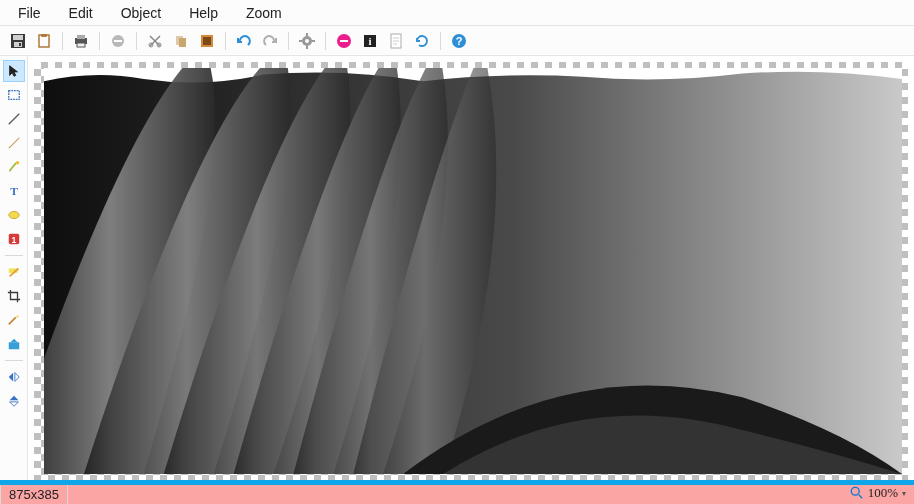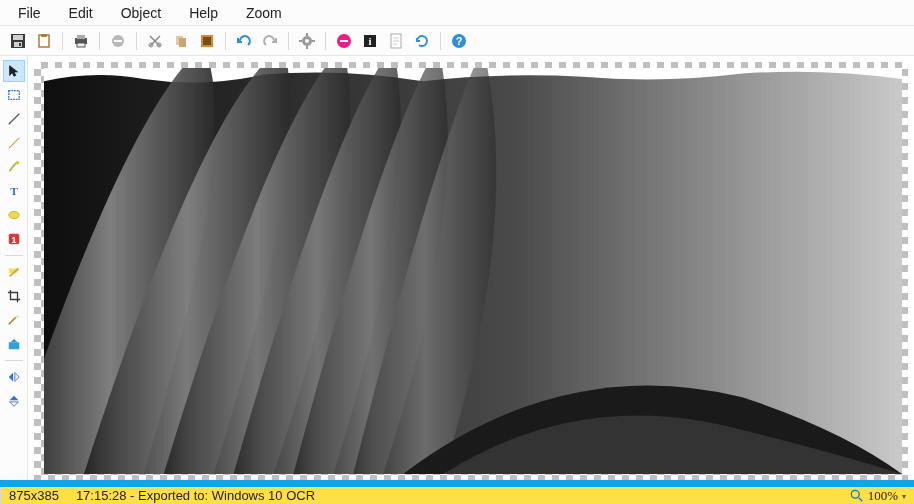--- a/index.html
+++ b/index.html
@@ -61,22 +61,22 @@
     margin: 6px 6px 0 6px;
   }
   .canvas-image {
     position:absolute; top:6px; left:10px; right:6px; bottom:6px;
     overflow: hidden;
   }
   .canvas-image svg { width:100%; height:100%; display:block;}
 
   
   .statusbar {
-    display: flex; align-items: flex-end; height: 24px;
-    background: #fde047; border-top: 7px solid #0ea5e9; font-size: 13px;
+    display: flex; align-items: flex-start; height: 24px;
+    background: #fca5a5; border-top: 5px solid #0ea5e9; font-size: 13px;
   }
   .status-cell {
     border-right: 1px solid #d8d8d8; padding: 2px 8px; height: 100%;
     display:flex; align-items:center;
   }
   .status-cell:first-child { border-left: 1px solid #d8d8d8; }
   .status-spacer { flex:1; }
   .zoom-box {
     display:flex; align-items:center; gap:4px; padding: 0 8px; font-family: Liberation Serif, serif;
   }
@@ -317,25 +317,20 @@
 
         <path d="M360 370 Q 520 260 700 300 Q 800 330 860 370 Z" fill="#1a1a1a"></path>
         <path d="M400 370 Q 540 290 700 330 Q 790 350 860 370 Z" fill="#333"></path>
       </svg>
     </div>
   </div>
 </div>
 
 <div class="statusbar">
   <div class="status-cell">875x385</div>
-  <div class="status-cell">
-    <span>17:15:28</span>
-    <span>&nbsp;-&nbsp;</span>
-    <span>Exported to: Windows 10 OCR</span>
-  </div>
   <div class="status-spacer"></div>
   <div class="zoom-box">
     <span class="zoom-icon">
       <svg width="14" height="14" viewBox="0 0 16 16">
           <circle cx="6" cy="6" r="4.5" fill="none" stroke="#0078d4" stroke-width="1.5"></circle>
           <line x1="10" y1="10" x2="14" y2="14" stroke="#0078d4" stroke-width="1.5"></line>
         </svg>
     </span>
     <span>100%</span>
     <span class="drop-indicator">▾</span>

